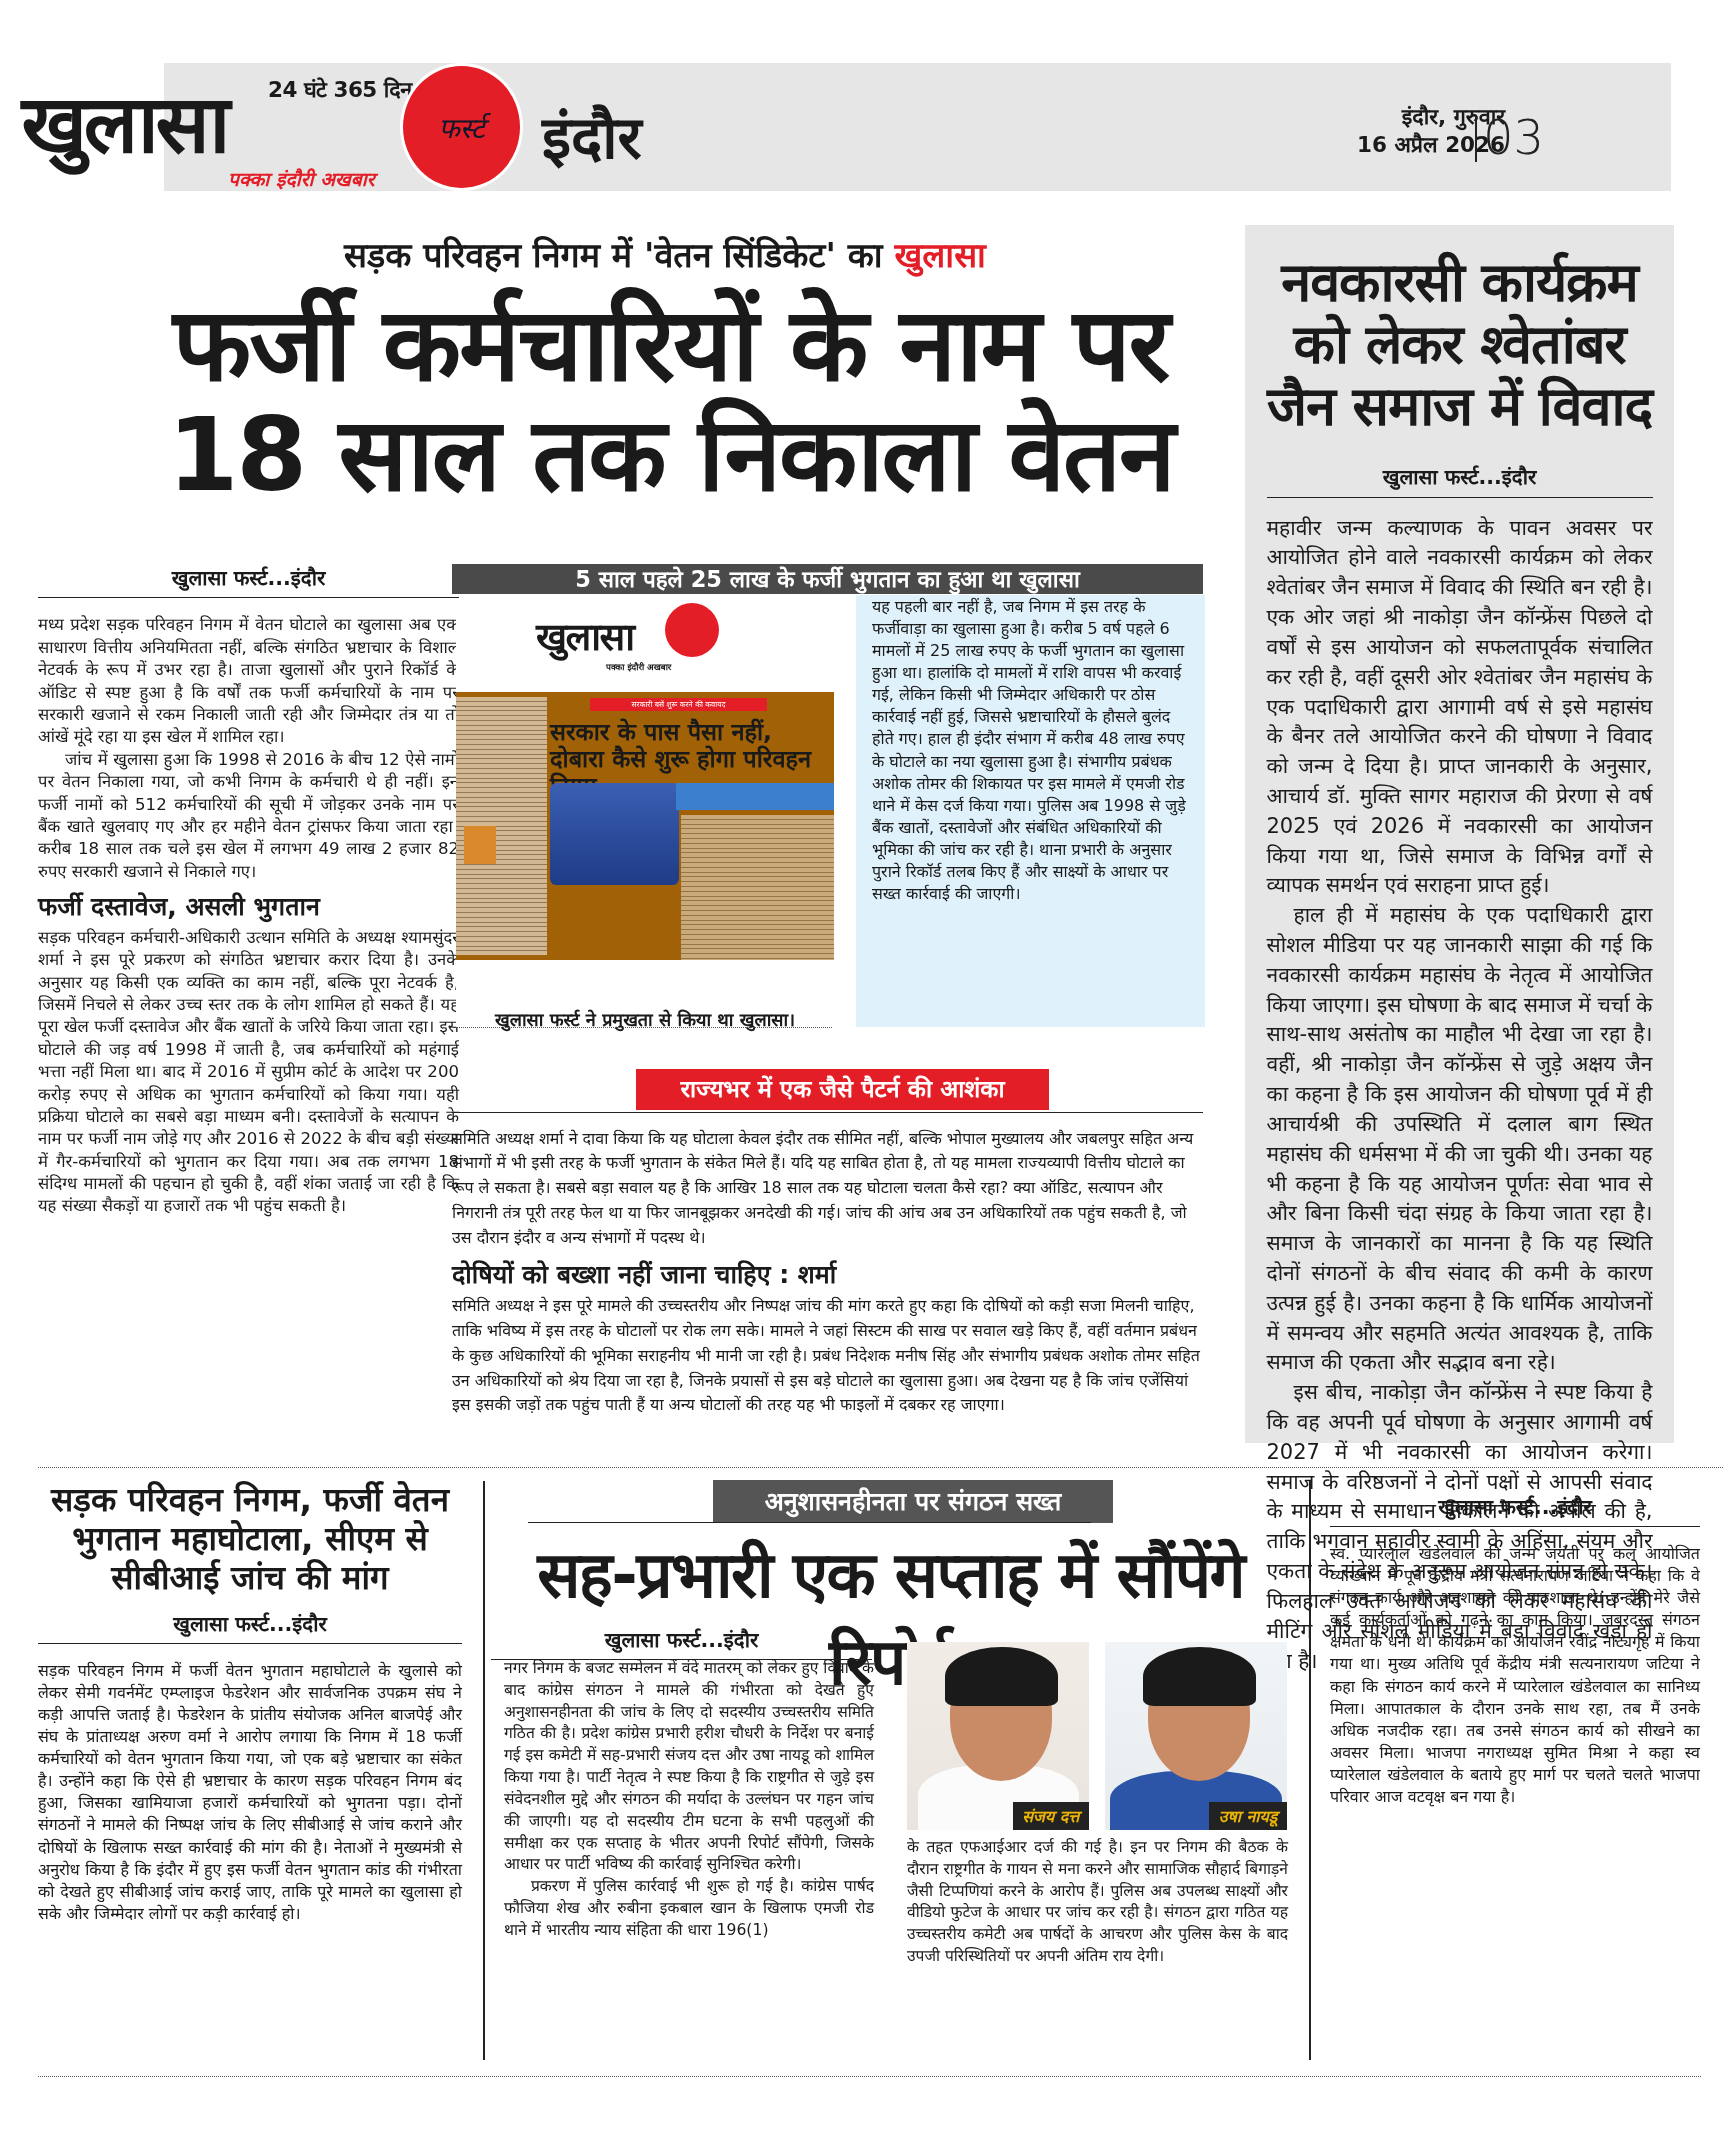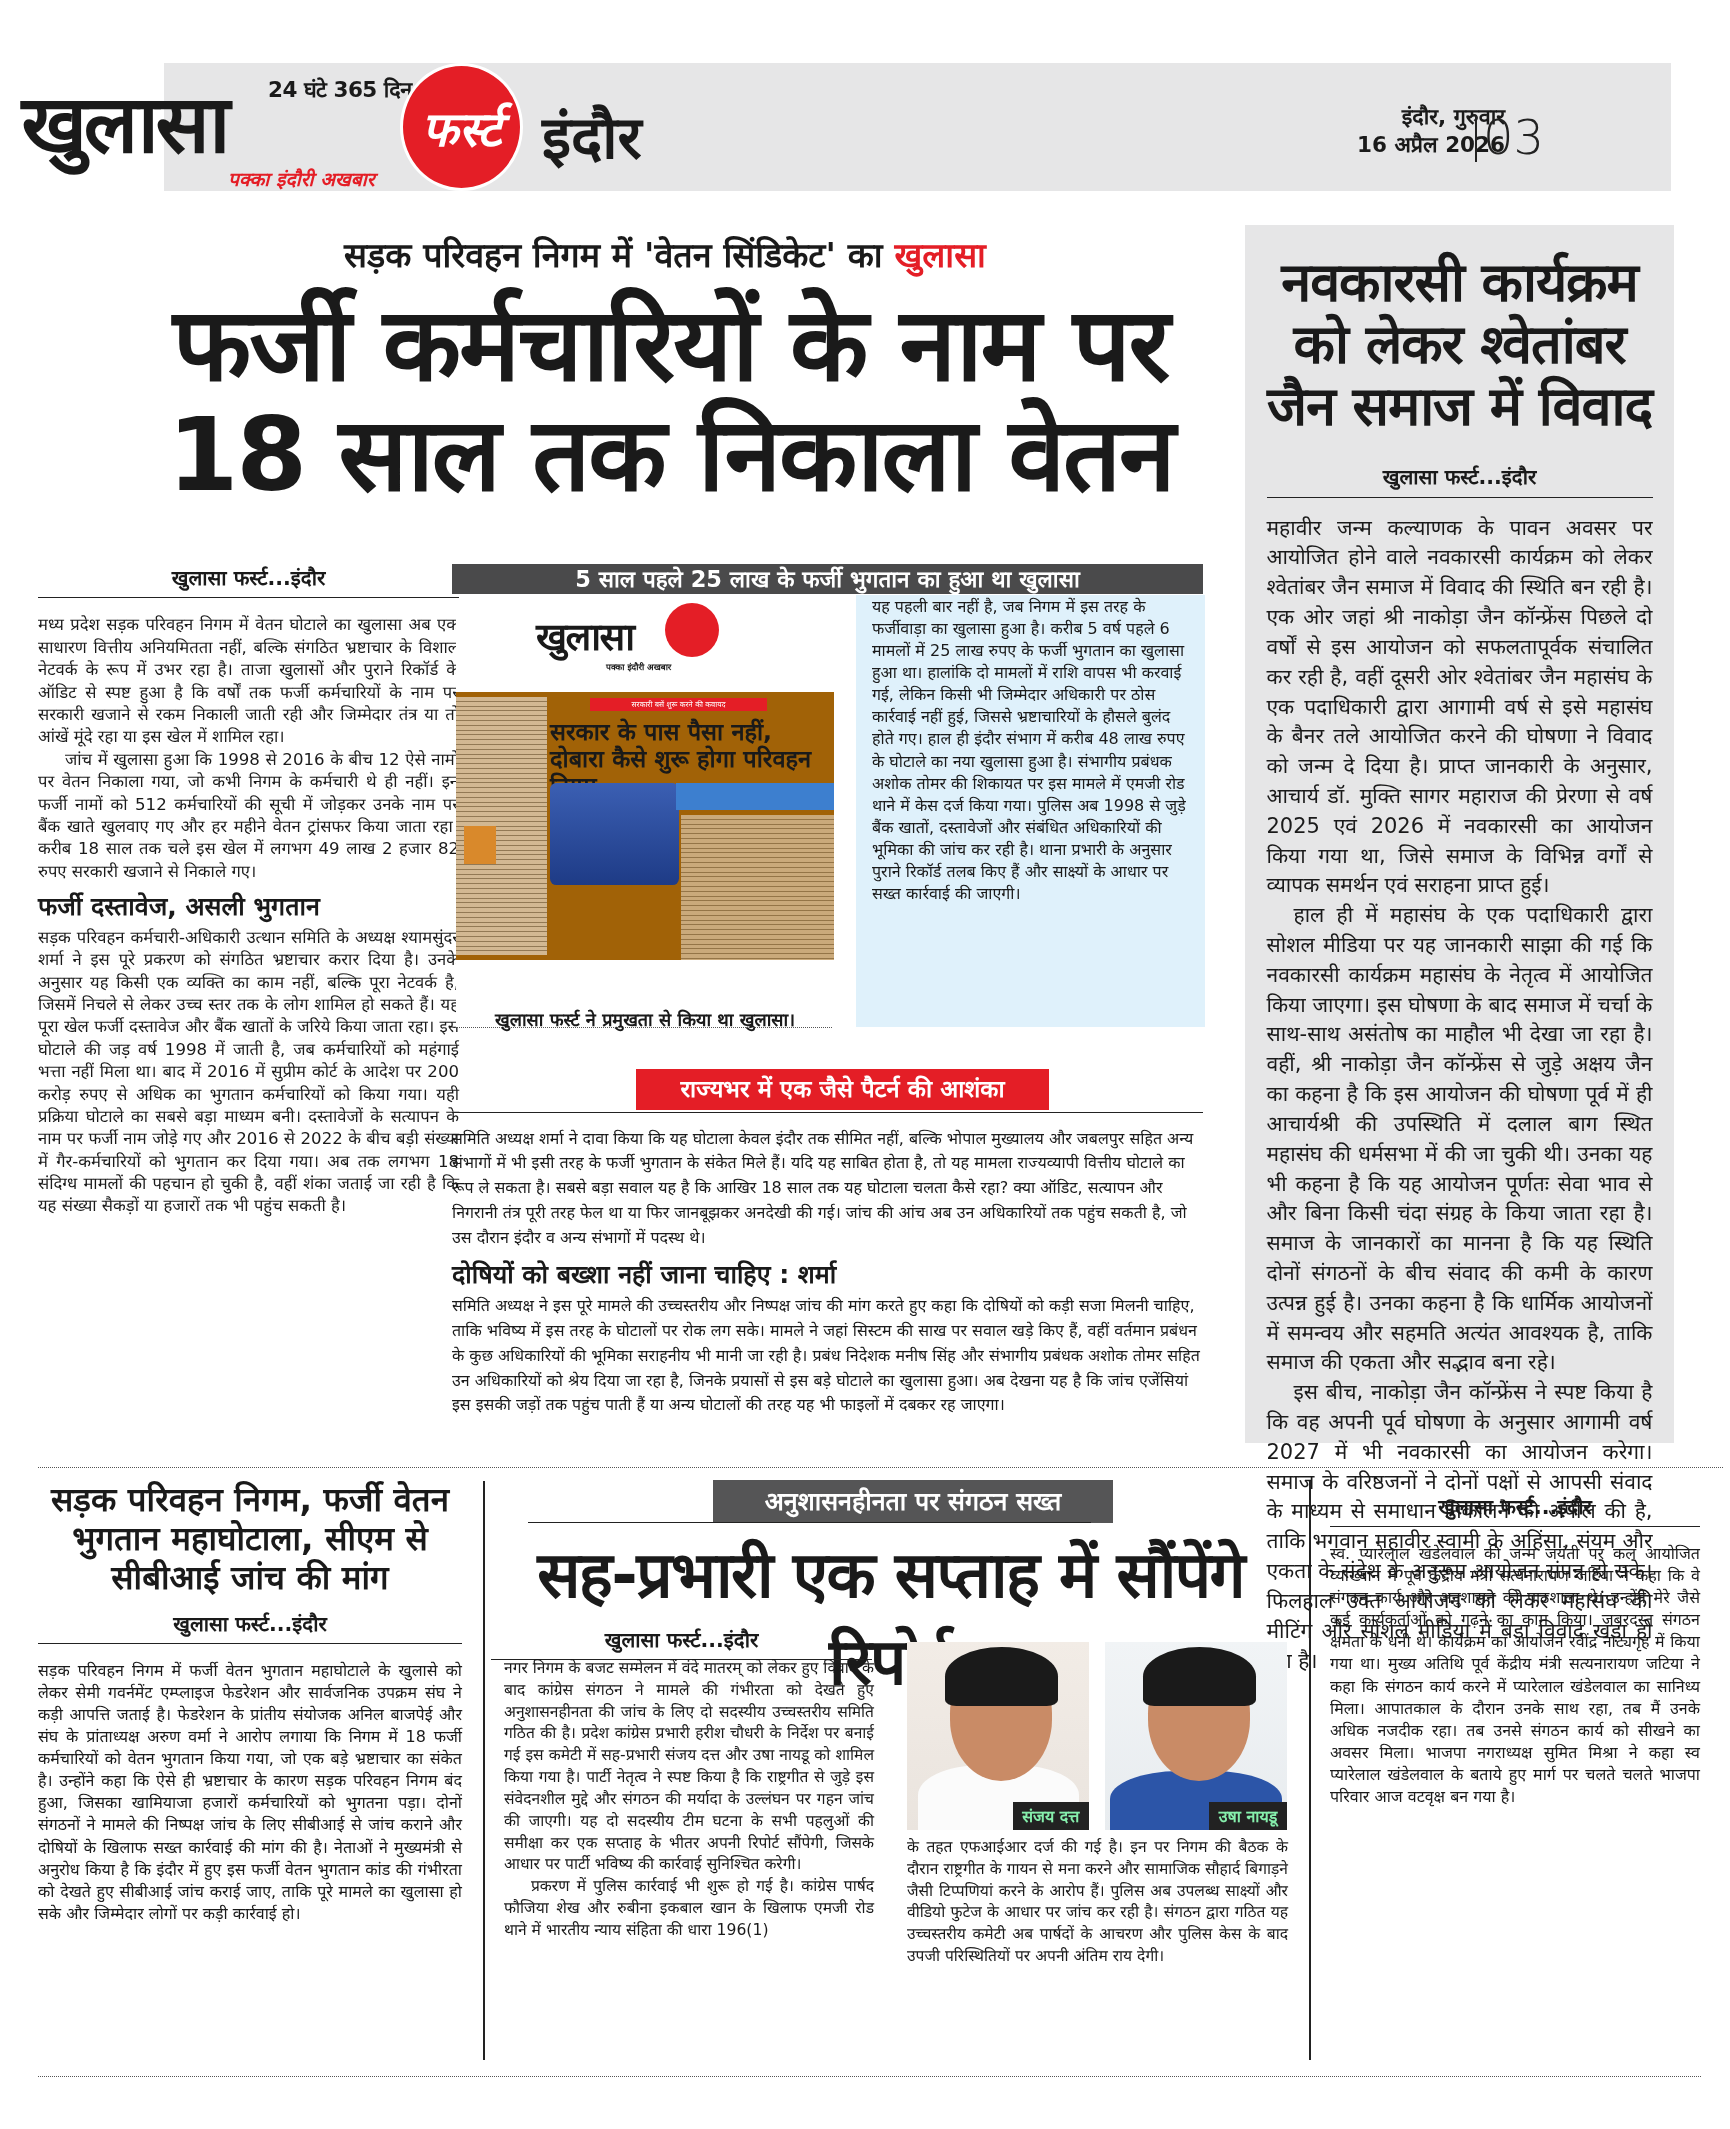--- a/index.html
+++ b/index.html
@@ -6,21 +6,21 @@
   html, body { width: 1730px; height: 2129px; background: #fff; overflow: hidden; }
   body { font-family: "DejaVu Sans", sans-serif; color: #1a1a1a; position: relative; }
 
   
   .masthead { position: absolute; left: 0; top: 63px; width: 1730px; height: 129px; }
   .mast-band { position: absolute; left: 164px; top: 0; width: 1507px; height: 128px; background: #e6e6e7; }
   .logo-tag { position: absolute; left: 268px; top: 10.7px; font-size: 21.5px; font-weight: bold; letter-spacing: -0.5px; }
   .logo-main { position: absolute; left: 21.5px; top: 21.5px; font-size: 80px; font-weight: bold; line-height: 1; letter-spacing: -3.2px; }
   .logo-sub { position: absolute; left: 228px; top: 102px; font-size: 19.3px; font-weight: bold; color: #e41e26; font-style: italic; }
   .logo-circle { position: absolute; left: 400px; top: 0; width: 123px; height: 128px; border-radius: 50%; background: #e41e26; border: 3.2px solid #fff; display: flex; align-items: center; justify-content: center; }
-  .logo-circle span { color: #ffffff; font-size: 48px; font-weight: bold; font-style: italic; }
+  .logo-circle span { color: #0f172a; font-size: 28px; font-weight: normal; font-style: italic; }
   .edition { position: absolute; left: 542px; top: 32px; font-size: 59px; font-weight: bold; }
   .dateline { position: absolute; right: 225px; top: 40px; text-align: right; font-size: 21.5px; font-weight: bold; line-height: 1.3; }
   .page-sep { position: absolute; left: 1475px; top: 53px; width: 1.6px; height: 46px; background: #222; }
   .page-no { position: absolute; left: 1483px; top: 46px; font-size: 48px; font-weight: 300; color: #222; }
 
   
   .kicker { position: absolute; left: 236px; top: 231px; width: 858px; text-align: center; font-size: 34px; font-weight: bold; }
   .kicker .red { color: #e41e26; }
   .headline { position: absolute; left: 107px; top: 290px; width: 1127px; font-size: 102px; font-weight: bold; line-height: 1.08; text-align: center; letter-spacing: -2.1px; }
 
@@ -76,21 +76,21 @@
   .b2-byline { position: absolute; left: 491px; top: 1625px; width: 381px; }
   .b2-body { position: absolute; left: 504px; top: 1658px; width: 370px; }
   .b2-body .body { font-size: 15.6px; line-height: 1.4; }
   .photo { position: absolute; top: 1642px; width: 182px; height: 188px; overflow: hidden; }
   .photo1 { left: 907px; background: linear-gradient(#f2ece6, #eae4de); }
   .photo2 { left: 1105px; background: linear-gradient(#f1f4f6, #e8ecef); }
   .face { position: absolute; left: 43px; top: 16px; width: 102px; height: 123px; border-radius: 45% 45% 50% 50%; background: #c98b66; }
   .hair { position: absolute; left: 38px; top: 5.4px; width: 113px; height: 59px; border-radius: 50% 50% 10% 10%; background: #1a1a1a; }
   .body1 { position: absolute; left: 10.7px; top: 123px; width: 161px; height: 75px; border-radius: 40% 40% 0 0; background: #fbfbfb; }
   .body2 { position: absolute; left: 5.4px; top: 129px; width: 172px; height: 70px; border-radius: 40% 40% 0 0; background: #2c55a8; }
-  .photo-cap { position: absolute; right: 0; bottom: 0; background: #222; color: #86efac; font-size: 16px; font-weight: bold; padding: 3.2px 9.7px; }
+  .photo-cap { position: absolute; right: 0; bottom: 0; background: #222; color: #eab308; font-size: 16px; font-weight: bold; padding: 3.2px 9.7px; font-style: italic; }
   .b2-body2 { position: absolute; left: 907px; top: 1837px; width: 381px; }
   .b2-body2 .body { font-size: 15.6px; line-height: 1.4; }
 
   .b3 { position: absolute; left: 1330px; top: 1481px; width: 370px; }
   .b3 .byline { margin-top: 10.7px; }
   .b3 .body { margin-top: 16px; font-size: 16px; line-height: 1.38; }
 </style>
 </head>
 <body>
 

